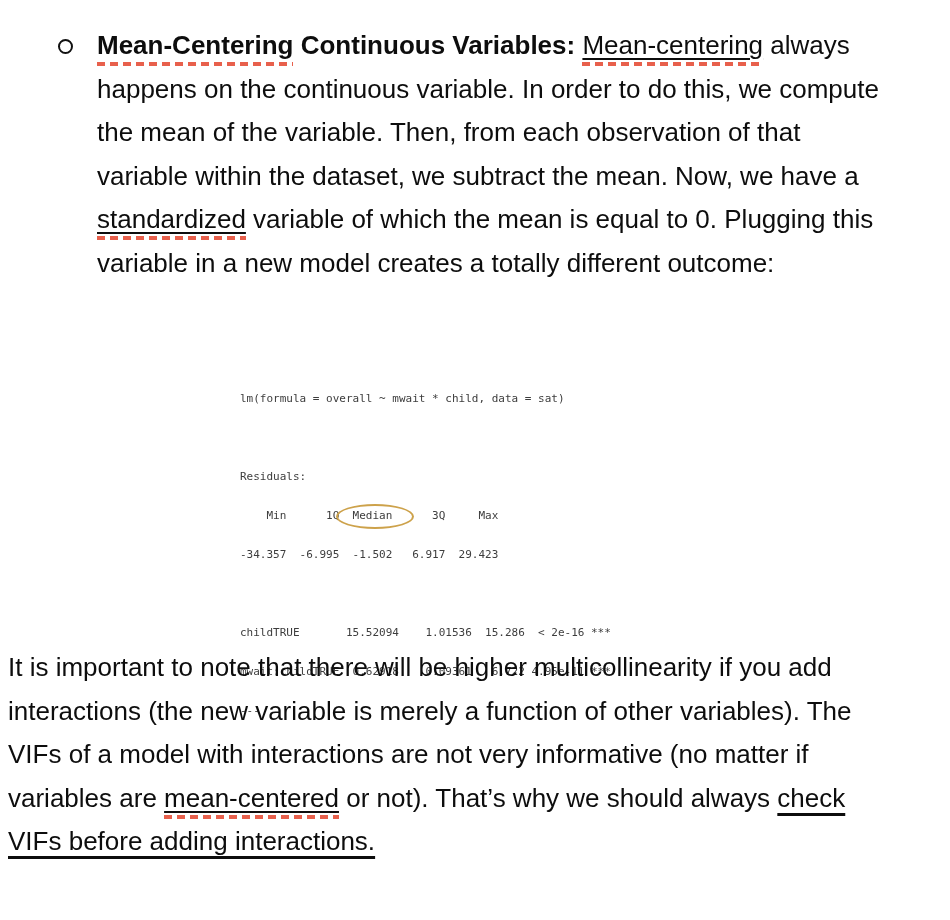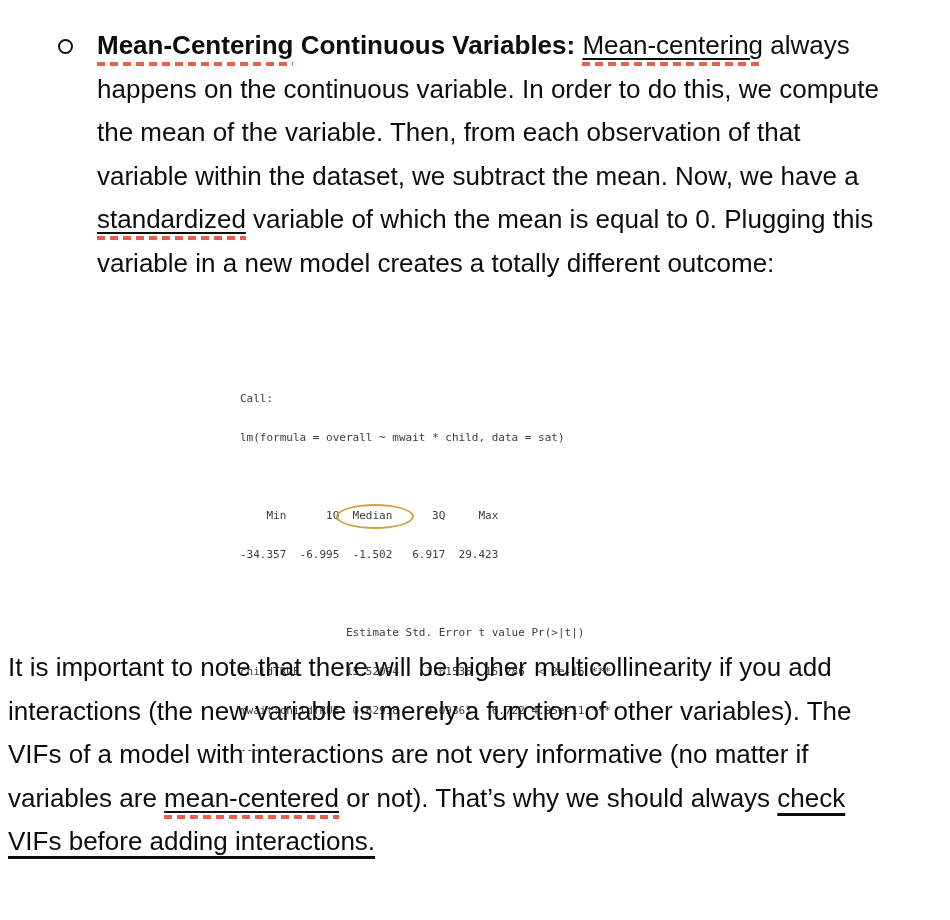--- a/index.html
+++ b/index.html
@@ -82,27 +82,26 @@
 <body>
 
 <div class="page">
 
   <div class="para para1">
     <span class="bullet"></span>
     <div class="para1-text"><span class="b sq">Mean-Centering</span><span class="b"> Continuous Variables: </span><span class="ul sq">Mean-centering</span><span> always happens on the continuous variable. In order to do this, we compute the mean of the variable. Then, from each observation of that variable within the dataset, we subtract the mean. Now, we have a </span><span class="ul sq">standardized</span><span> variable of which the mean is equal to 0. Plugging this variable in a new model creates a totally different outcome:</span></div>
   </div>
 
   <div class="code-block">
-    <div class="code-line">Call:</div>
     <div class="code-line">lm(formula = overall ~ mwait * child, data = sat)</div>
     <div class="code-line"></div>
+    <div class="code-line">Residuals:</div>
     <div class="code-line">    Min      1Q  Median      3Q     Max </div>
     <div class="code-line">-34.357  -6.995  -1.502   6.917  29.423 </div>
     <div class="code-line"></div>
-    <div class="code-line">                Estimate Std. Error t value Pr(&gt;|t|)    </div>
     <div class="code-line">childTRUE       15.52094    1.01536  15.286  &lt; 2e-16 ***</div>
     <div class="code-line">mwait:childTRUE  0.62918    0.09361   6.722 4.95e-11 ***</div>
     <div class="code-line">---</div>
     
     
     
     
     
     <div class="ellipse"></div>
   </div>

